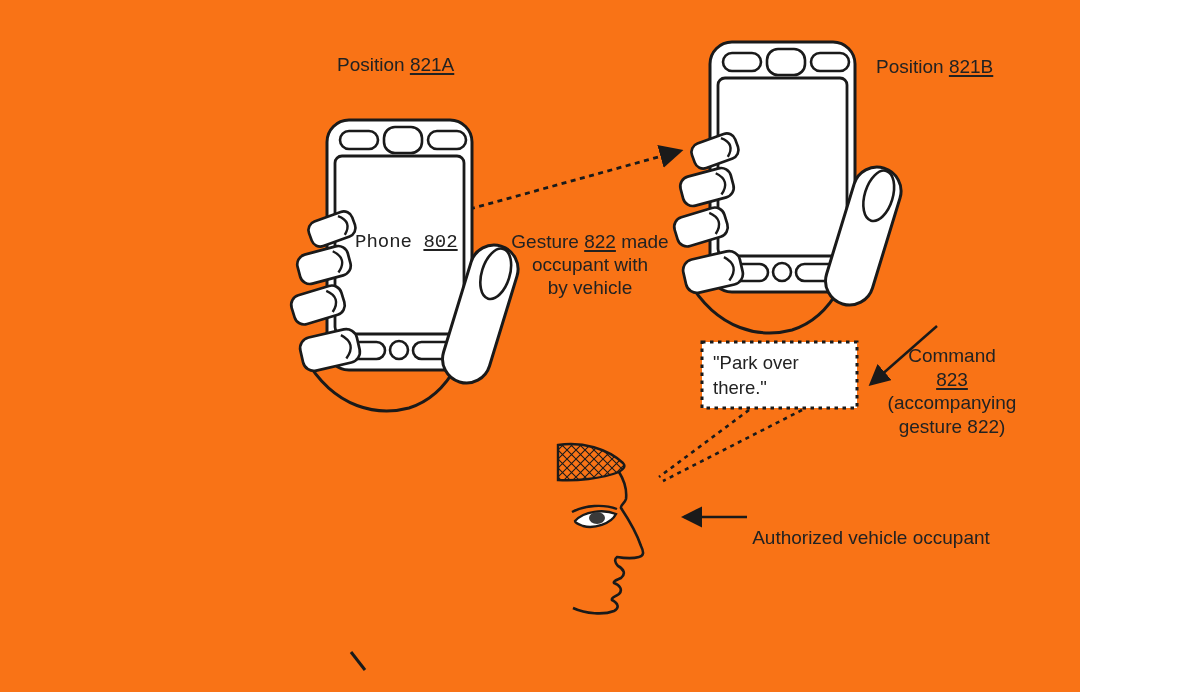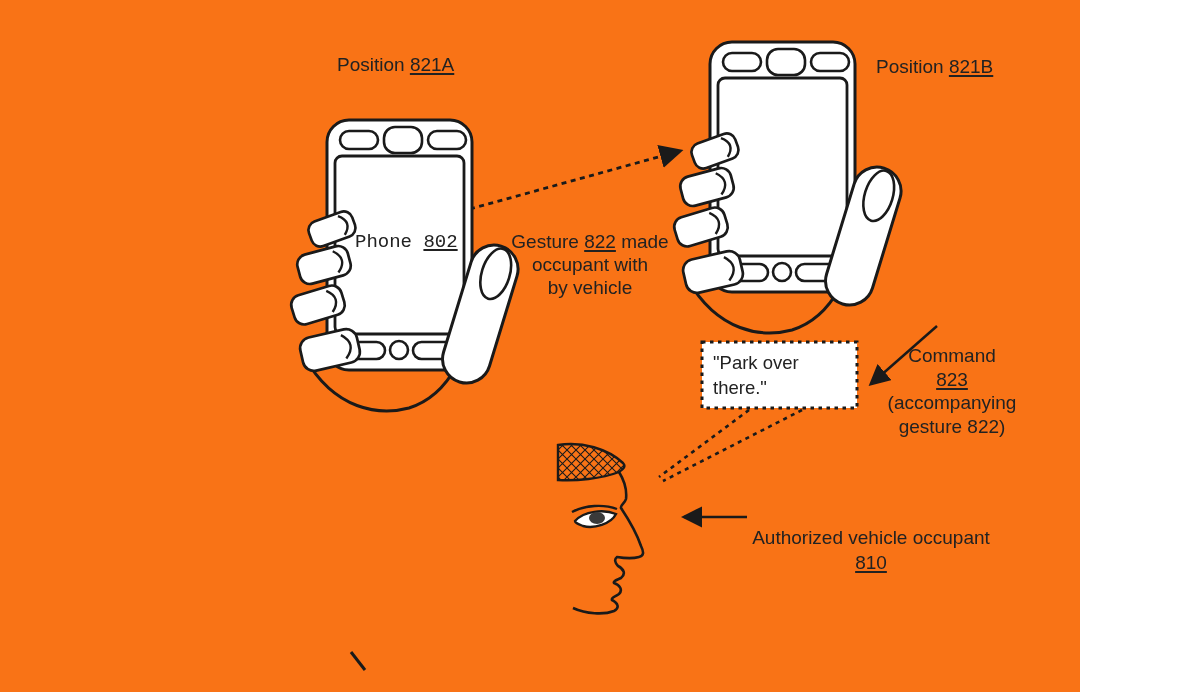--- a/index.html
+++ b/index.html
@@ -130,17 +130,16 @@
     <div>gesture 822)</div>
   </div>
 
   <div class="lbl speech" style="left:713px;top:350px;">
     <div>"Park over</div>
     <div>there."</div>
   </div>
 
   <div class="lbl center" style="left:750px;top:492px;width:242px;line-height:24.5px;">
     <div>Authorized vehicle occupant</div>
-    <div><span class="u">810</span></div>
   </div>
 
 
 </div>
 
 </body></html>

